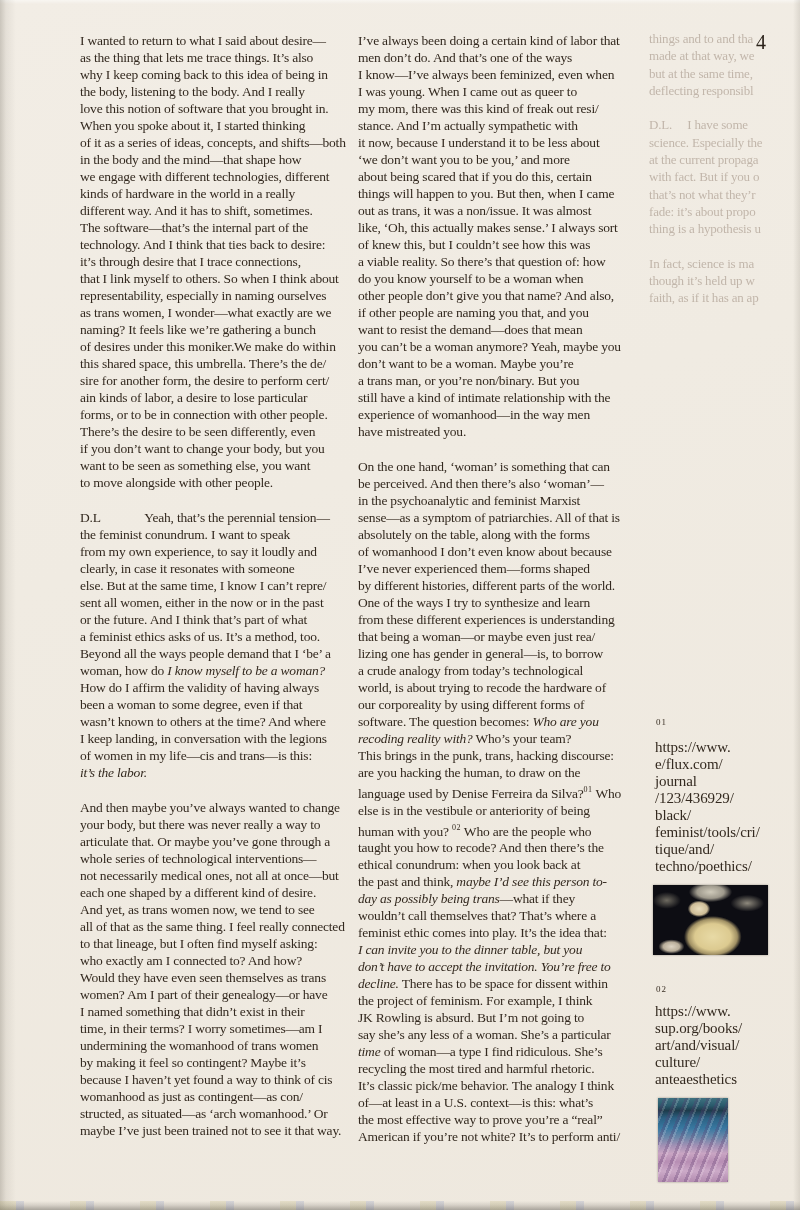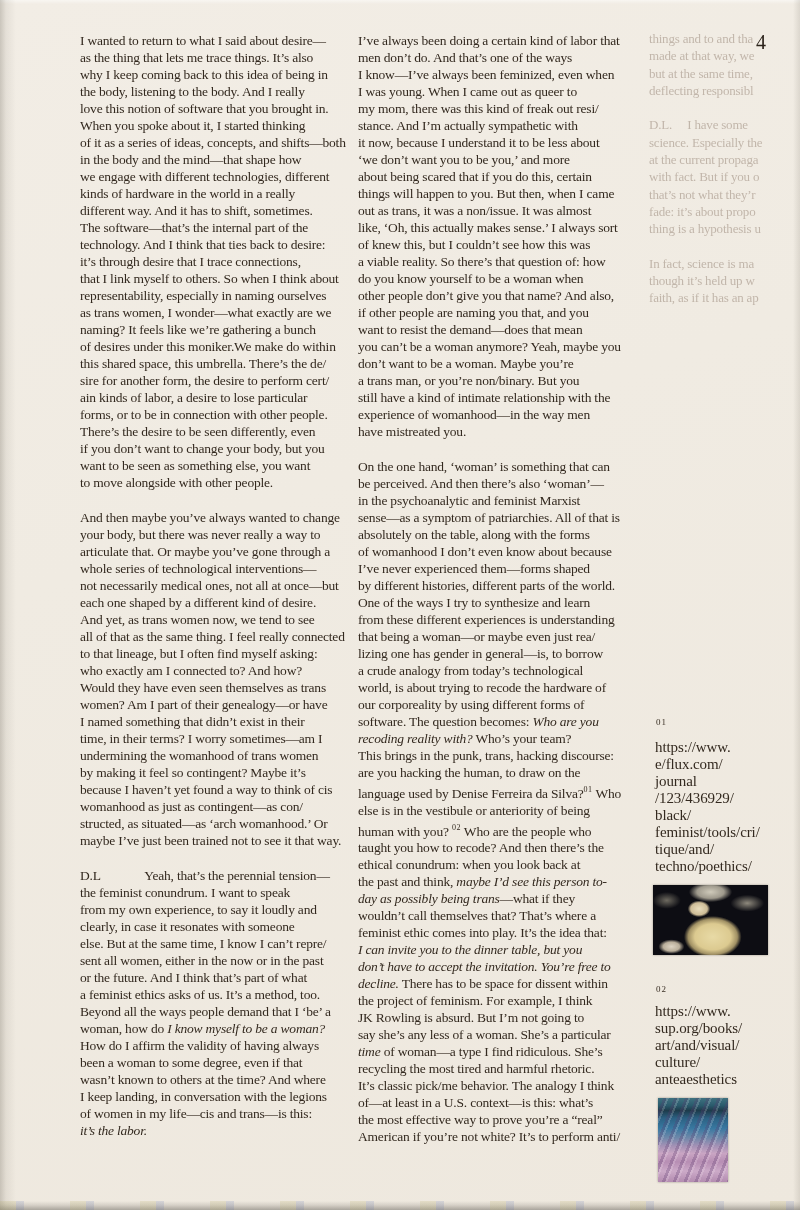--- a/index.html
+++ b/index.html
@@ -91,56 +91,56 @@
 naming? It feels like we’re gathering a bunch
 of desires under this moniker.We make do within
 this shared space, this umbrella. There’s the de/
 sire for another form, the desire to perform cert/
 ain kinds of labor, a desire to lose particular
 forms, or to be in connection with other people.
 There’s the desire to be seen differently, even
 if you don’t want to change your body, but you
 want to be seen as something else, you want
 to move alongside with other people.</span></p>
+      <p class="para"><span>D.L              Yeah, that’s the perennial tension—
+the feminist conundrum. I want to speak
+from my own experience, to say it loudly and
+clearly, in case it resonates with someone
+else. But at the same time, I know I can’t repre/
+sent all women, either in the now or in the past
+or the future. And I think that’s part of what
+a feminist ethics asks of us. It’s a method, too.
+Beyond all the ways people demand that I ‘be’ a
+woman, how do </span><span class="it">I know myself to be a woman?</span><span>
+How do I affirm the validity of having always
+been a woman to some degree, even if that
+wasn’t known to others at the time? And where
+I keep landing, in conversation with the legions
+of women in my life—cis and trans—is this:
+</span><span class="it">it’s the labor.</span></p>
       <p class="para"><span>And then maybe you’ve always wanted to change
 your body, but there was never really a way to
 articulate that. Or maybe you’ve gone through a
 whole series of technological interventions—
 not necessarily medical ones, not all at once—but
 each one shaped by a different kind of desire.
 And yet, as trans women now, we tend to see
 all of that as the same thing. I feel really connected
 to that lineage, but I often find myself asking:
 who exactly am I connected to? And how?
 Would they have even seen themselves as trans
 women? Am I part of their genealogy—or have
 I named something that didn’t exist in their
 time, in their terms? I worry sometimes—am I
 undermining the womanhood of trans women
 by making it feel so contingent? Maybe it’s
 because I haven’t yet found a way to think of cis
 womanhood as just as contingent—as con/
 structed, as situated—as ‘arch womanhood.’ Or
 maybe I’ve just been trained not to see it that way.</span></p>
-      <p class="para"><span>D.L              Yeah, that’s the perennial tension—
-the feminist conundrum. I want to speak
-from my own experience, to say it loudly and
-clearly, in case it resonates with someone
-else. But at the same time, I know I can’t repre/
-sent all women, either in the now or in the past
-or the future. And I think that’s part of what
-a feminist ethics asks of us. It’s a method, too.
-Beyond all the ways people demand that I ‘be’ a
-woman, how do </span><span class="it">I know myself to be a woman?</span><span>
-How do I affirm the validity of having always
-been a woman to some degree, even if that
-wasn’t known to others at the time? And where
-I keep landing, in conversation with the legions
-of women in my life—cis and trans—is this:
-</span><span class="it">it’s the labor.</span></p>
     </div>
 
   <div class="col col-right">
       <p class="para"><span>I’ve always been doing a certain kind of labor that
 men don’t do. And that’s one of the ways
 I know—I’ve always been feminized, even when
 I was young. When I came out as queer to
 my mom, there was this kind of freak out resi/
 stance. And I’m actually sympathetic with
 it now, because I understand it to be less about

